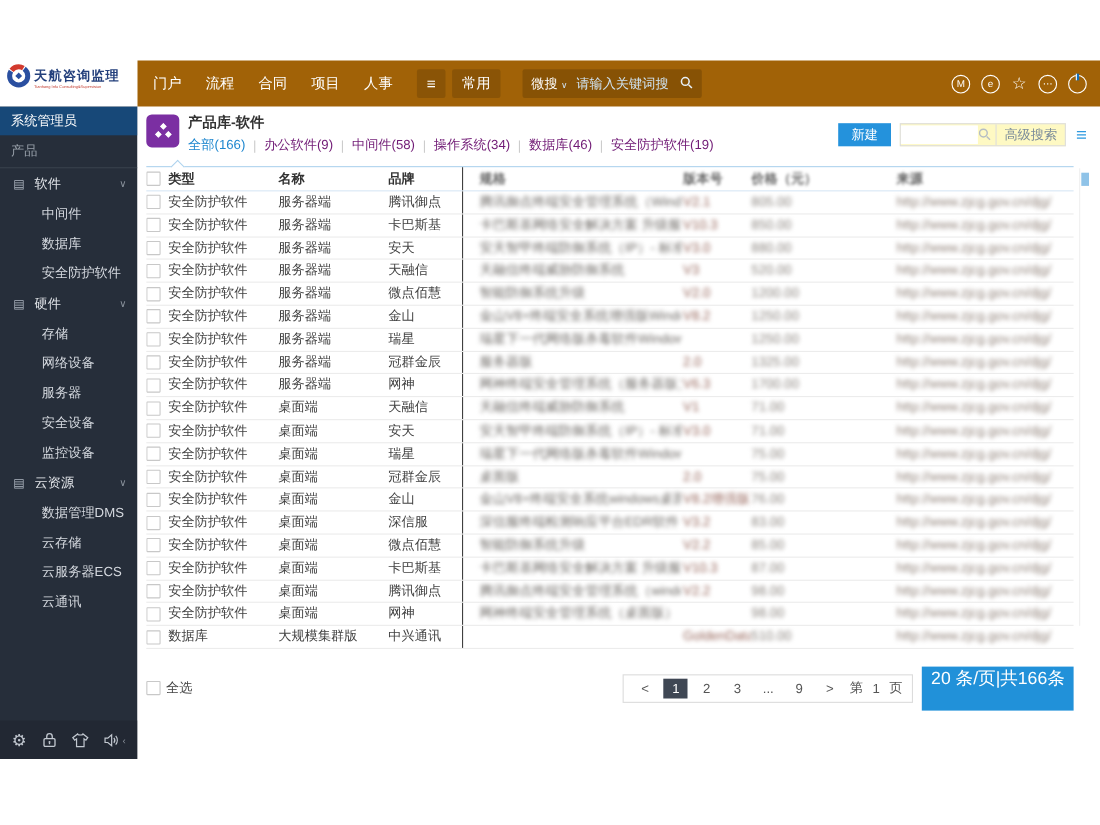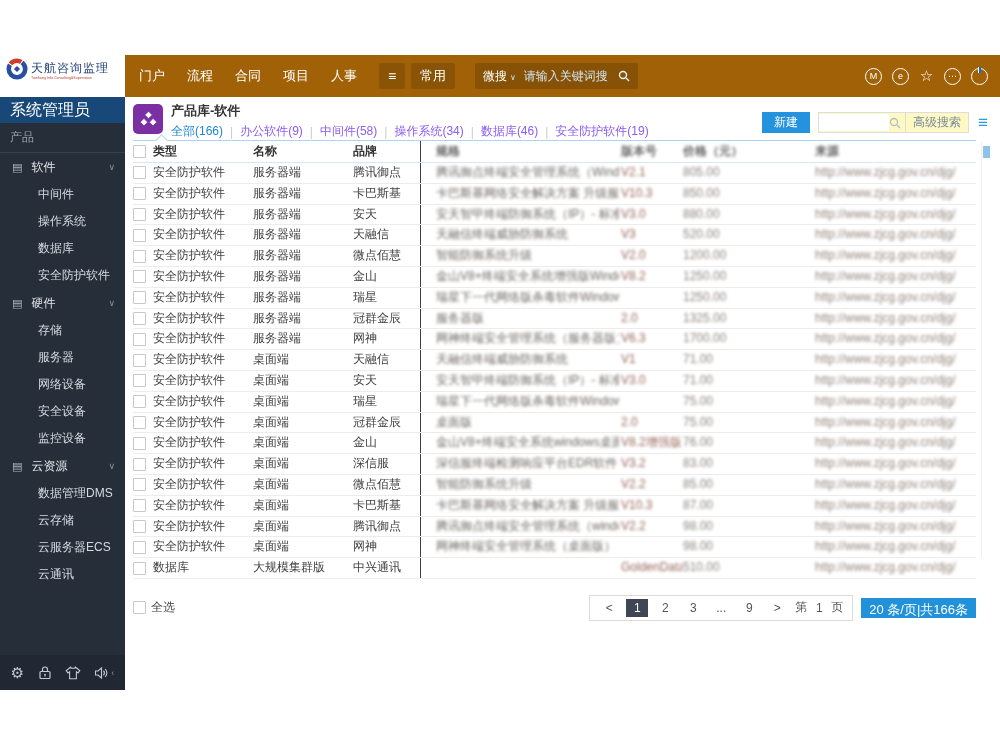--- a/index.html
+++ b/index.html
@@ -4,21 +4,21 @@
 <style>
   html,body{margin:0;padding:0;}
   body{width:1000px;height:750px;background:#fff;font-family:"Liberation Sans","DejaVu Sans",sans-serif;position:relative;overflow:hidden;}
   .app{position:absolute;top:55px;left:0;width:1000px;}
 
   
   .topbar{display:flex;height:42px;}
   .logo-box{width:125px;background:#fff;box-sizing:border-box;padding:3px 4px 0 6px;}
   .logo-row{display:flex;align-items:center;}
   .logo-text{margin-left:3px;}
-  .logo-title{font-size:12px;font-weight:normal;color:#24407c;letter-spacing:1px;line-height:13px;}
+  .logo-title{font-size:12px;font-weight:bold;color:#24407c;letter-spacing:1px;line-height:13px;}
   .logo-sub{font-size:4px;color:#c23b2e;transform:scale(.9);transform-origin:left;white-space:nowrap;}
   .logo-login{font-size:9px;color:#3f9e3c;margin:19px 0 0 14px;white-space:nowrap;}
   .navbar{flex:1;background:#a16207;display:flex;align-items:center;color:#fff;padding-left:14px;position:relative;}
   .nav-item{font-size:13px;margin-right:22px;cursor:pointer;}
   .nav-box{background:rgba(0,0,0,.14);height:26px;line-height:26px;text-align:center;border-radius:2px;margin-right:6px;font-size:13px;}
   .nav-ham{width:26px;font-size:14px;}
   .nav-pin{padding:0 9px;}
   .wesearch{background:rgba(0,0,0,.16);border-radius:2px;height:26px;display:flex;align-items:center;margin-left:14px;padding:0 8px;}
   .ws-label{font-size:12px;}
   .ws-caret{font-size:8px;margin:2px 6px 0 3px;color:#cfe0f0;}
@@ -27,52 +27,52 @@
   .nav-right{margin-left:auto;display:flex;align-items:center;padding-right:12px;}
   .hicon{width:15px;height:15px;margin-left:10px;color:#fff;font-size:9px;display:flex;align-items:center;justify-content:center;cursor:pointer;}
   .hicon.circle{border:1px solid #fff;border-radius:50%;}
   .hicon.star{font-size:15px;border:0;}
   .hicon.power{position:relative;}
   .pline{position:absolute;top:-2px;left:6.2px;width:1.5px;height:6px;background:#0f70c0;border-left:1.5px solid #fff;}
 
   
   .body-row{display:flex;align-items:stretch;}
   .sidebar{width:125px;min-width:125px;background:#262e3a;height:593px;position:relative;}
-  .side-role{background:#174878;color:#fff;font-size:16px;height:26px;line-height:26px;padding-left:10px;}
+  .side-role{background:#174878;color:#fff;font-size:12px;height:26px;line-height:26px;padding-left:10px;}
   .side-section{color:#98a0aa;font-size:12px;height:29px;line-height:29px;padding-left:10px;border-bottom:1px solid #39414d;}
   .sgroup{height:28px;display:flex;align-items:center;color:#e3e6ea;font-size:12px;padding:0 10px 0 12px;cursor:pointer;}
   .gicon{color:#aeb6c0;font-size:11px;margin-right:9px;}
   .gchev{margin-left:auto;color:#8a929c;font-size:9px;}
   .sitem{height:27px;line-height:27px;color:#d6dae0;font-size:12px;padding-left:38px;cursor:pointer;white-space:nowrap;}
   .side-tools{position:absolute;bottom:0;left:0;right:0;height:35px;display:flex;align-items:center;justify-content:space-around;padding:0 4px;background:#222833;}
   .stool{display:flex;align-items:center;color:#c2c8d0;cursor:pointer;}
   .gear{font-size:15px;}
   .vol-caret{font-size:9px;color:#8a929c;margin-left:2px;}
 
   
   .main{flex:1;background:#fff;position:relative;}
   .page-head{position:relative;padding:7px 12px 0 8px;height:36px;}
   .phead-flex{display:flex;}
   .picon{width:30px;height:30px;border-radius:5px;background:#7b2fa2;display:flex;align-items:center;justify-content:center;}
   .ptexts{margin-left:8px;}
   .ptitle{font-size:13px;font-weight:bold;color:#333;line-height:14px;}
   .tabs{margin-top:5px;font-size:12px;display:flex;align-items:center;justify-content:center;}
-  .tab{color:#8b5cf6;cursor:pointer;white-space:nowrap;}
+  .tab{color:#701a75;cursor:pointer;white-space:nowrap;}
   .tab.active{color:#1e87cf;}
   .tsep{color:#ccc;margin:0 7px;}
   .head-tools{position:absolute;right:12px;top:15px;display:flex;align-items:center;}
   .btn-new{background:#2492dc;color:#fff;font-size:12px;height:21px;line-height:21px;padding:0 12px;cursor:pointer;}
   .searchbox{border:1px solid #ddd;height:19px;display:flex;align-items:center;margin-left:8px;background:#fef9c3;}
   .sb-input{border:0;outline:0;width:62px;height:17px;font-size:12px;padding:0 4px;font-family:inherit;}
   .sb-sep{width:1px;height:19px;background:#ddd;margin-left:4px;}
   .sb-adv{font-size:12px;color:#7a8b9a;padding:0 7px;cursor:pointer;white-space:nowrap;}
   .list-toggle{color:#2e9ae0;font-size:17px;margin-left:9px;cursor:pointer;line-height:17px;}
 
   
-  .tablewrap{margin:0 24px 0 8px;position:relative;border-top:1px solid #aed3ee;}
+  .tablewrap{margin:11px 24px 0 8px;position:relative;border-top:1px solid #aed3ee;}
   .tab-caret{position:absolute;top:-5px;left:24px;width:8px;height:8px;background:#fff;border-left:1px solid #aed3ee;border-top:1px solid #aed3ee;transform:rotate(45deg);}
   .grid{display:grid;grid-template-columns:20px 100px 100px 68px 198px 64px 130px 1fr;}
   .thead{height:21px;line-height:21px;border-bottom:1px solid #d7e7f5;font-weight:bold;color:#333;font-size:12px;}
   .trow{height:19.8px;line-height:19.8px;border-bottom:1px solid #ececec;font-size:12px;color:#424242;}
   .cell{overflow:hidden;white-space:nowrap;}
   .cell.c0{display:flex;align-items:center;cursor:pointer;}
   .cell.c3{border-right:1px solid #404040;}
   .cell.c4{padding-left:15px;}
   .cell.c5{padding-left:2px;}
   .cell.c7{padding-left:2px;}
@@ -89,21 +89,21 @@
   
   .foot{margin:16px 24px 0 8px;display:flex;align-items:center;font-size:12px;color:#444;}
   .selall{display:flex;align-items:center;cursor:pointer;justify-content:space-between;}
   .selall .cb{margin-right:5px;}
   .pager{margin-left:auto;display:flex;align-items:center;}
   .pager-box{border:1px solid #dcdcdc;display:flex;align-items:center;height:24px;padding:0 5px;}
   .pg-btn{min-width:18px;height:18px;line-height:18px;text-align:center;color:#555;font-size:12px;margin:0 3px;padding:0 2px;cursor:pointer;}
   .pg-btn.active{background:#3f4754;color:#fff;}
   .pg-jump{display:flex;align-items:center;margin:0 4px;color:#555;}
   .pg-input{display:inline-block;min-width:16px;text-align:center;margin:0 4px;color:#555;}
-  .pg-badge{background:#2191d9;color:#fff;height:20px;line-height:24px;padding:0 8px;margin-left:8px;font-size:13px;white-space:nowrap;cursor:pointer;}
+  .pg-badge{background:#2191d9;color:#fff;height:40px;line-height:24px;padding:0 8px;margin-left:8px;font-size:16px;white-space:nowrap;cursor:pointer;}
 </style>
 </head>
 <body>
 
 <div class="app">
 
   <div class="topbar">
     <div class="logo-box">
       <div class="logo-row">
         <span>
@@ -158,31 +158,30 @@
     <div class="sidebar">
       <div class="side-role">系统管理员</div>
       <div class="side-section">产品</div>
       <div id="side-menu">
           <div class="sgroup">
             <span class="gicon">▤</span>
             <span class="glabel">软件</span>
             <span class="gchev">∨</span>
           </div>
           <div class="sitem">中间件</div>
-          <div class="sitem">操作系统</div>
           <div class="sitem">数据库</div>
           <div class="sitem">安全防护软件</div>
           <div class="sgroup">
             <span class="gicon">▤</span>
             <span class="glabel">硬件</span>
             <span class="gchev">∨</span>
           </div>
           <div class="sitem">存储</div>
+          <div class="sitem">网络设备</div>
           <div class="sitem">服务器</div>
-          <div class="sitem">网络设备</div>
           <div class="sitem">安全设备</div>
           <div class="sitem">监控设备</div>
           <div class="sgroup">
             <span class="gicon">▤</span>
             <span class="glabel">云资源</span>
             <span class="gchev">∨</span>
           </div>
           <div class="sitem">数据管理DMS</div>
           <div class="sitem">云存储</div>
           <div class="sitem">云服务器ECS</div>

